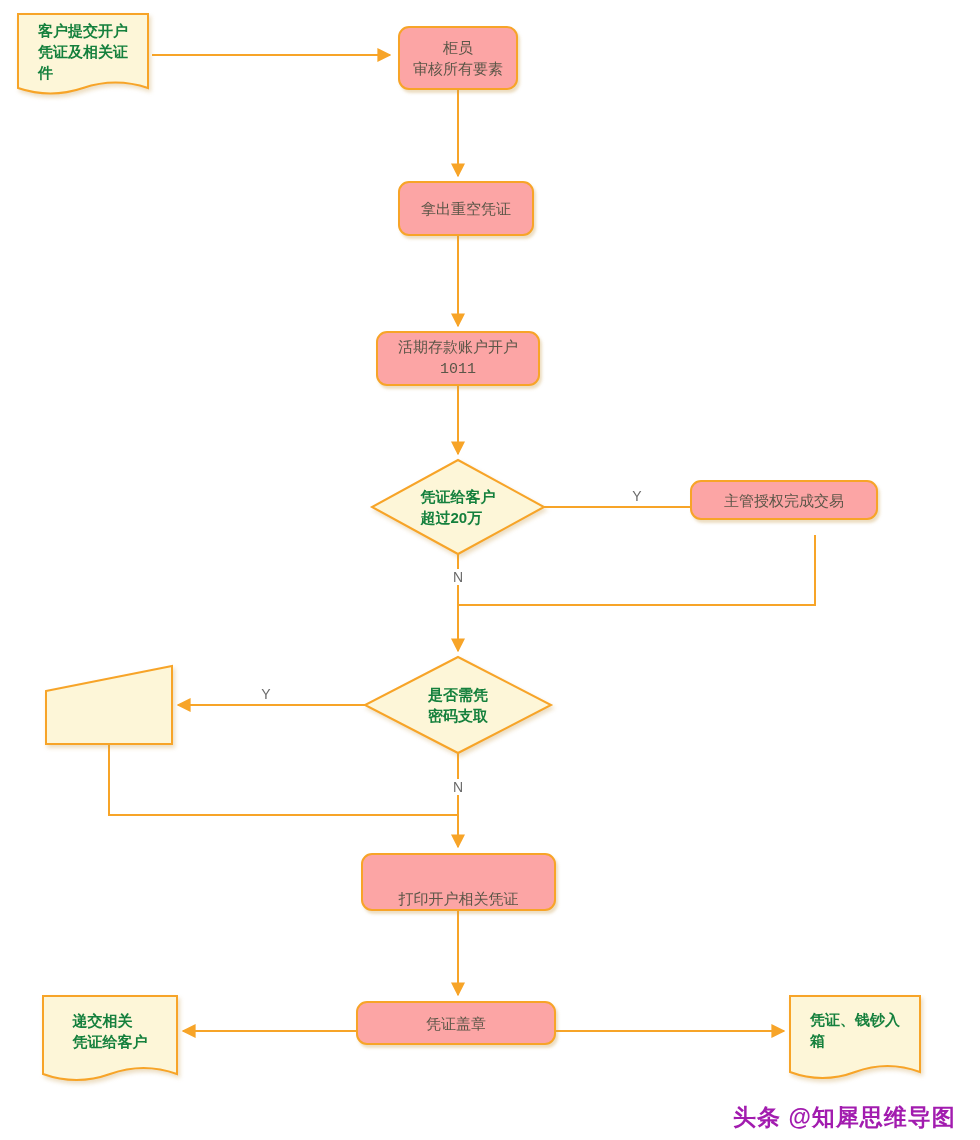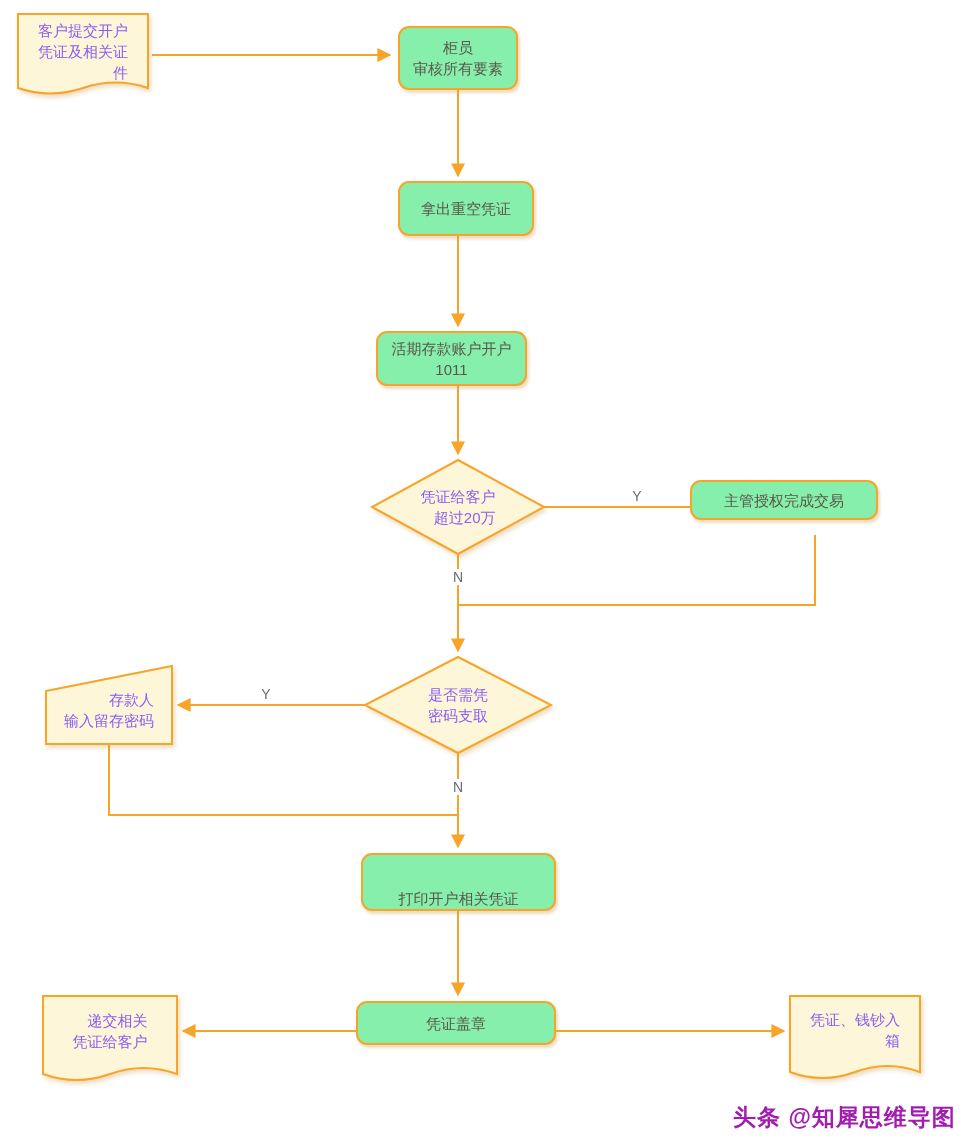--- a/index.html
+++ b/index.html
@@ -15,43 +15,44 @@
   #wires { position:absolute; left:0; top:0; }
   .shape {
     fill:#FDF6D8;
     stroke:#F7A428;
     stroke-width:2;
     filter:drop-shadow(2px 3px 2px rgba(201,157,78,0.35));
   }
   .conn { fill:none; stroke:#F7A428; stroke-width:2; }
   .node {
     position:absolute;
-    background:#86efac;
+    background:#fca5a5;
     border:2px solid #F7A428;
     border-radius:11px;
     display:flex;
     align-items:center;
     justify-content:center;
     text-align:center;
     color:#5B5648;
     font-size:15px;
     line-height:21px;
     box-shadow:2px 3px 3px rgba(201,157,78,0.35);
   }
   .node span, .overlay span { white-space:pre-line; }
   .overlay {
     position:absolute;
     display:flex;
     align-items:center;
     justify-content:center;
-    text-align:right;
-    color:#8b5cf6;
+    text-align:left;
+    color:#15803d;
     font-size:15px;
     line-height:21px;
     pointer-events:none;
+    font-weight:bold;
   }
   .edge-label {
     position:absolute;
     transform:translate(-50%,-50%);
     font-size:14px;
     color:#6b6b6b;
   }
   .edge-label.on-line { background:#ffffff; padding:0 3px; }
   .watermark {
     position:absolute;
@@ -97,21 +98,21 @@
     <path class="shape" d="M790,996 H920 V1072 Q887.5,1060 855,1072 Q822.5,1084 790,1072 Z"></path>
   </svg>
 
   <div class="node" style="left:398px; top:26px; width:120px; height:64px;">
     <span>柜员
 审核所有要素</span>
   </div>
   <div class="node" style="left:398px; top:181px; width:136px; height:55px;">
     <span>拿出重空凭证</span>
   </div>
-  <div class="node" style="left:376px; top:331px; width:151px; height:55px;">
+  <div class="node" style="left:376px; top:331px; width:164px; height:55px;font-family:Liberation Mono, monospace;">
     <span>活期存款账户开户
 1011</span>
   </div>
   <div class="node" style="left:690px; top:480px; width:188px; height:40px;">
     <span>主管授权完成交易</span>
   </div>
   <div class="node" style="left:361px; top:853px; width:195px; height:58px;align-items:flex-end;">
     <span>打印开户相关凭证</span>
   </div>
   <div class="node" style="left:356px; top:1001px; width:200px; height:44px;">
@@ -124,24 +125,20 @@
 件</span>
   </div>
   <div class="overlay" style="left:372px; top:461px; width:172px; height:92px;">
     <span>凭证给客户
 超过20万</span>
   </div>
   <div class="overlay" style="left:365px; top:658px; width:186px; height:94px;">
     <span>是否需凭
 密码支取</span>
   </div>
-  <div class="overlay" style="left:46px; top:678px; width:126px; height:64px;">
-    <span>存款人
-输入留存密码</span>
-  </div>
   <div class="overlay" style="left:43px; top:998px; width:134px; height:66px;">
     <span>递交相关
 凭证给客户</span>
   </div>
   <div class="overlay" style="left:790px; top:998px; width:130px; height:64px;">
     <span>凭证、钱钞入
 箱</span>
   </div>
 
   <div class="edge-label" style="left:637px; top:496px;">Y</div>

